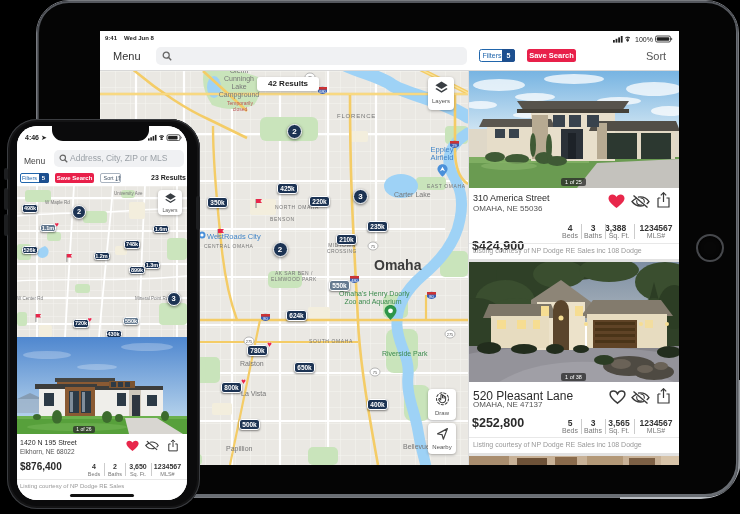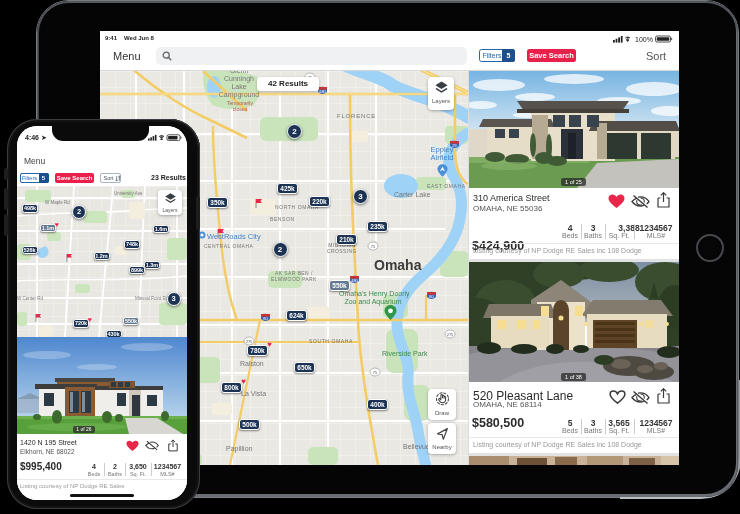--- a/index.html
+++ b/index.html
@@ -356,21 +356,21 @@
       </svg>
     <svg class="abs" style="left:188px;top:121px" width="13" height="16" viewBox="0 0 13 16">
         <path d="M1 6 H3.5 M9.5 6 H12 V15 H1 V6" stroke="#3a3a3a" stroke-width="1.2" fill="none"></path>
         <path d="M6.5 1 V10 M3.8 3.4 L6.5 .7 L9.2 3.4" stroke="#3a3a3a" stroke-width="1.2" fill="none"></path>
       </svg>
     <div class="price" style="position:absolute;left:3px;top:168px;font-size:12.5px">$424,900</div>
     <div class="stat-n" style="position:absolute;left:88px;top:152px;width:26px;font-size:8.5px">4</div>
     <div class="stat-l" style="position:absolute;left:88px;top:161px;width:26px;font-size:7px">Beds</div>
     <div class="stat-n" style="position:absolute;left:112px;top:152px;width:24px;font-size:8.5px">3</div>
     <div class="stat-l" style="position:absolute;left:112px;top:161px;width:24px;font-size:7px">Baths</div>
-    <div class="stat-n" style="position:absolute;left:136px;top:152px;width:48px;font-size:8.5px">3,388</div>
+    <div class="stat-n" style="position:absolute;left:136px;top:152px;width:20px;font-size:8.5px">3,388</div>
     <div class="stat-l" style="position:absolute;left:136px;top:161px;width:28px;font-size:7px">Sq. Ft.</div>
     <div class="stat-n" style="position:absolute;left:166px;top:152px;width:42px;font-size:8.5px">1234567</div>
     <div class="stat-l" style="position:absolute;left:166px;top:161px;width:42px;font-size:7px">MLS#</div>
     <div class="sep" style="left:112px;top:153px;height:15px"></div>
     <div class="sep" style="left:136px;top:153px;height:15px"></div>
     <div class="sep" style="left:165px;top:153px;height:15px"></div>
     <div class="abs" style="left:0px;top:172px;width:211px;height:1px;background:#e8e8e8"></div>
     <div class="courtesy" style="position:absolute;left:4px;top:176px;font-size:7px">Listing courtesy of NP Dodge RE Sales inc 108 Dodge</div>
     <div class="abs" style="left:0;top:188px;width:211px;height:3px;background:#e2e2e2"></div>
 
@@ -445,34 +445,34 @@
         </g>
       <g fill="#6a6257">
           <ellipse cx="152" cy="102" rx="10" ry="5"></ellipse>
           <ellipse cx="176" cy="107" rx="8" ry="4"></ellipse>
           <ellipse cx="192" cy="104" rx="7" ry="4"></ellipse>
         </g>
       <ellipse cx="135" cy="98" rx="10" ry="5" fill="#2c3d24"></ellipse>
     </svg>
     <div class="tag" style="left:92px;top:302px;width:25px;height:8px;font-size:5.5px;line-height:8px">1 of 38</div>
     <div class="cardadr" style="position:absolute;left:4px;top:318px;font-size:12px">520 Pleasant Lane</div>
-    <div class="cardcity" style="position:absolute;left:4px;top:329px;font-size:8px">OMAHA, NE 68114</div>
+    <div class="cardcity" style="position:absolute;left:4px;top:329px;font-size:8px">OMAHA, NE 47137</div>
     <svg class="abs" style="left:140px;top:319px" width="17" height="15" viewBox="0 0 17 15">
         <path d="M8.5 13.2 C3.4 9.3 1.1 6.7 1.1 4.3 C1.1 2.3 2.6 1.1 4.5 1.1 C6 1.1 7.6 2.1 8.5 3.8 C9.4 2.1 11 1.1 12.5 1.1 C14.4 1.1 15.9 2.3 15.9 4.3 C15.9 6.7 13.6 9.3 8.5 13.2z" fill="none" stroke="#3a3a3a" stroke-width="1.5"></path>
       </svg>
     <svg class="abs" style="left:162px;top:319px" width="19" height="15" viewBox="0 0 19 15">
         <path d="M2.5 1.5 L16.5 13.5" stroke="#3a3a3a" stroke-width="1.4"></path>
         <path d="M5.9 4.1 C3.8 5 2.1 6.4 1 7.5 C3 10.3 6 12 9.5 12 C10.7 12 11.8 11.8 12.9 11.4 M7 3.1 C7.8 2.9 8.6 2.8 9.5 2.8 C13 2.8 16 4.6 18 7.5 C17.4 8.3 16.6 9.2 15.7 9.9" stroke="#3a3a3a" stroke-width="1.3" fill="none"></path>
         <path d="M6 6.3 C5.8 6.7 5.7 7.1 5.7 7.5 C5.7 9.5 7.4 11 9.5 11 C9.9 11 10.4 10.9 10.8 10.8 M13.1 8.6 C13.2 8.2 13.3 7.9 13.3 7.5 C13.3 5.5 11.6 4 9.5 4" stroke="#3a3a3a" stroke-width="1.1" fill="none"></path>
       </svg>
     <svg class="abs" style="left:188px;top:317px" width="13" height="16" viewBox="0 0 13 16">
         <path d="M1 6 H3.5 M9.5 6 H12 V15 H1 V6" stroke="#3a3a3a" stroke-width="1.2" fill="none"></path>
         <path d="M6.5 1 V10 M3.8 3.4 L6.5 .7 L9.2 3.4" stroke="#3a3a3a" stroke-width="1.2" fill="none"></path>
       </svg>
-    <div class="price" style="position:absolute;left:3px;top:345px;font-size:12.5px">$580,500</div>
+    <div class="price" style="position:absolute;left:3px;top:345px;font-size:12.5px">$252,800</div>
     <div class="stat-n" style="position:absolute;left:88px;top:347px;width:26px;font-size:8.5px">5</div>
     <div class="stat-l" style="position:absolute;left:88px;top:356px;width:26px;font-size:7px">Beds</div>
     <div class="stat-n" style="position:absolute;left:112px;top:347px;width:24px;font-size:8.5px">3</div>
     <div class="stat-l" style="position:absolute;left:112px;top:356px;width:24px;font-size:7px">Baths</div>
     <div class="stat-n" style="position:absolute;left:136px;top:347px;width:28px;font-size:8.5px">3,565</div>
     <div class="stat-l" style="position:absolute;left:136px;top:356px;width:28px;font-size:7px">Sq. Ft.</div>
     <div class="stat-n" style="position:absolute;left:166px;top:347px;width:42px;font-size:8.5px">1234567</div>
     <div class="stat-l" style="position:absolute;left:166px;top:356px;width:42px;font-size:7px">MLS#</div>
     <div class="sep" style="left:112px;top:348px;height:15px"></div>
     <div class="sep" style="left:136px;top:348px;height:15px"></div>
@@ -507,20 +507,27 @@
         <rect x="2.3" y="3.3" width="1.6" height="3.3"></rect>
         <rect x="4.6" y="2.1" width="1.6" height="4.5"></rect>
         <rect x="6.9" y="0.9" width="1.6" height="5.7"></rect>
       </g>
     <path d="M16 2.6 C14.6 1.3 12.6 1.3 11.2 2.6 M15 4 C14 3.1 13.2 3.1 12.2 4 M13.6 6 l.9 -.9 a1.3 1.3 0 0 0 -1.8 0z" stroke="#222" stroke-width="1" fill="#222"></path>
     <rect x="19" y="0.8" width="13" height="5.8" rx="1.5" fill="none" stroke="#222" stroke-width=".8"></rect>
     <rect x="20.1" y="1.9" width="9.5" height="3.6" rx=".8" fill="#222"></rect>
     <path d="M32.7 2.5 q1.1 1.1 0 2.2" stroke="#222" stroke-width=".8" fill="none"></path>
   </svg>
   <span class="abs" style="left:7px;top:29.5px;font-size:8.5px;color:#444">Menu</span>
+  <div class="searchfield" style="left:37px;top:24px;width:130px;height:17px;font-size:8.5px;line-height:17px">
+    <svg class="abs" style="left:5px;top:4px" width="9" height="9" viewBox="0 0 10 10">
+        <circle cx="4.2" cy="4.2" r="3" fill="none" stroke="#666" stroke-width="1.3"></circle>
+        <line x1="6.6" y1="6.6" x2="9.2" y2="9.2" stroke="#666" stroke-width="1.4"></line>
+      </svg>
+    <span style="position:absolute;left:16px">Address, City, ZIP or MLS</span>
+  </div>
   <span class="abs" style="left:2.5px;top:47px;width:29px;height:10px;border:1px solid #2166ac;border-radius:2px;box-sizing:border-box"></span>
   <span class="abs" style="left:3.5px;top:47px;width:18px;height:10px;font-size:5.5px;color:#2166ac;text-align:center;line-height:10px">Filters</span>
   <span class="abs" style="left:21.5px;top:47px;width:10px;height:10px;background:#1d4f8f;border-radius:0 2px 2px 0;font-size:6px;color:#fff;font-weight:bold;text-align:center;line-height:10px;box-sizing:border-box">5</span>
   <span class="abs" style="left:38px;top:47px;width:39px;height:10px;background:#e8204a;border-radius:2px;font-size:6px;font-weight:bold;color:#fff;text-align:center;line-height:10px">Save Search</span>
   <span class="abs" style="left:83px;top:47px;width:21px;height:10px;border:1px solid #aab4c0;border-radius:2px;font-size:5.5px;color:#456;text-align:left;padding-left:2.5px;line-height:9px;box-sizing:border-box">Sort</span>
   <svg class="abs" style="left:97.5px;top:48.5px" width="6" height="7" viewBox="0 0 6 7">
       <path d="M1.6 1.2 V6 M.4 4.8 L1.6 6 L2.8 4.8" stroke="#567" stroke-width=".8" fill="none"></path>
       <path d="M4.4 5.8 V1 M3.2 2.2 L4.4 1 L5.6 2.2" stroke="#567" stroke-width=".8" fill="none"></path>
     </svg>
   <span class="abs" style="left:134px;top:48px;font-size:7px;font-weight:bold;color:#222">23 Results</span>
@@ -653,21 +660,21 @@
         <path d="M8.5 14 C3 9.8 .5 7 .5 4.3 C.5 2 2.3 .5 4.5 .5 C6.2 .5 7.8 1.6 8.5 3 C9.2 1.6 10.8 .5 12.5 .5 C14.7 .5 16.5 2 16.5 4.3 C16.5 7 14 9.8 8.5 14z" fill="#e8274b"></path>
       </svg>
     <svg class="abs" style="left:128px;top:103px" width="14" height="11" viewBox="0 0 19 15">
         <path d="M2.5 1.5 L16.5 13.5" stroke="#3a3a3a" stroke-width="1.6"></path>
         <path d="M5.9 4.1 C3.8 5 2.1 6.4 1 7.5 C3 10.3 6 12 9.5 12 C10.7 12 11.8 11.8 12.9 11.4 M7 3.1 C7.8 2.9 8.6 2.8 9.5 2.8 C13 2.8 16 4.6 18 7.5 C17.4 8.3 16.6 9.2 15.7 9.9" stroke="#3a3a3a" stroke-width="1.5" fill="none"></path>
       </svg>
     <svg class="abs" style="left:151px;top:101.5px" width="10" height="13" viewBox="0 0 13 16">
         <path d="M1 6 H3.5 M9.5 6 H12 V15 H1 V6" stroke="#3a3a3a" stroke-width="1.3" fill="none"></path>
         <path d="M6.5 1 V10 M3.8 3.4 L6.5 .7 L9.2 3.4" stroke="#3a3a3a" stroke-width="1.3" fill="none"></path>
       </svg>
-    <div class="price" style="position:absolute;left:3px;top:124px;font-size:10px">$995,400</div>
+    <div class="price" style="position:absolute;left:3px;top:124px;font-size:10px">$876,400</div>
     <div class="stat-n" style="position:absolute;left:66px;top:125.5px;width:22px;font-size:7px">4</div>
     <div class="stat-l" style="position:absolute;left:66px;top:133.5px;width:22px;font-size:5.5px">Beds</div>
     <div class="stat-n" style="position:absolute;left:88px;top:125.5px;width:20px;font-size:7px">2</div>
     <div class="stat-l" style="position:absolute;left:88px;top:133.5px;width:20px;font-size:5.5px">Baths</div>
     <div class="stat-n" style="position:absolute;left:109px;top:125.5px;width:24px;font-size:7px">3,650</div>
     <div class="stat-l" style="position:absolute;left:109px;top:133.5px;width:24px;font-size:5.5px">Sq. Ft.</div>
     <div class="stat-n" style="position:absolute;left:135px;top:125.5px;width:31px;font-size:7px">1234567</div>
     <div class="stat-l" style="position:absolute;left:135px;top:133.5px;width:31px;font-size:5.5px">MLS#</div>
     <div class="sep" style="left:87px;top:126px;height:13px"></div>
     <div class="sep" style="left:108px;top:126px;height:13px"></div>

